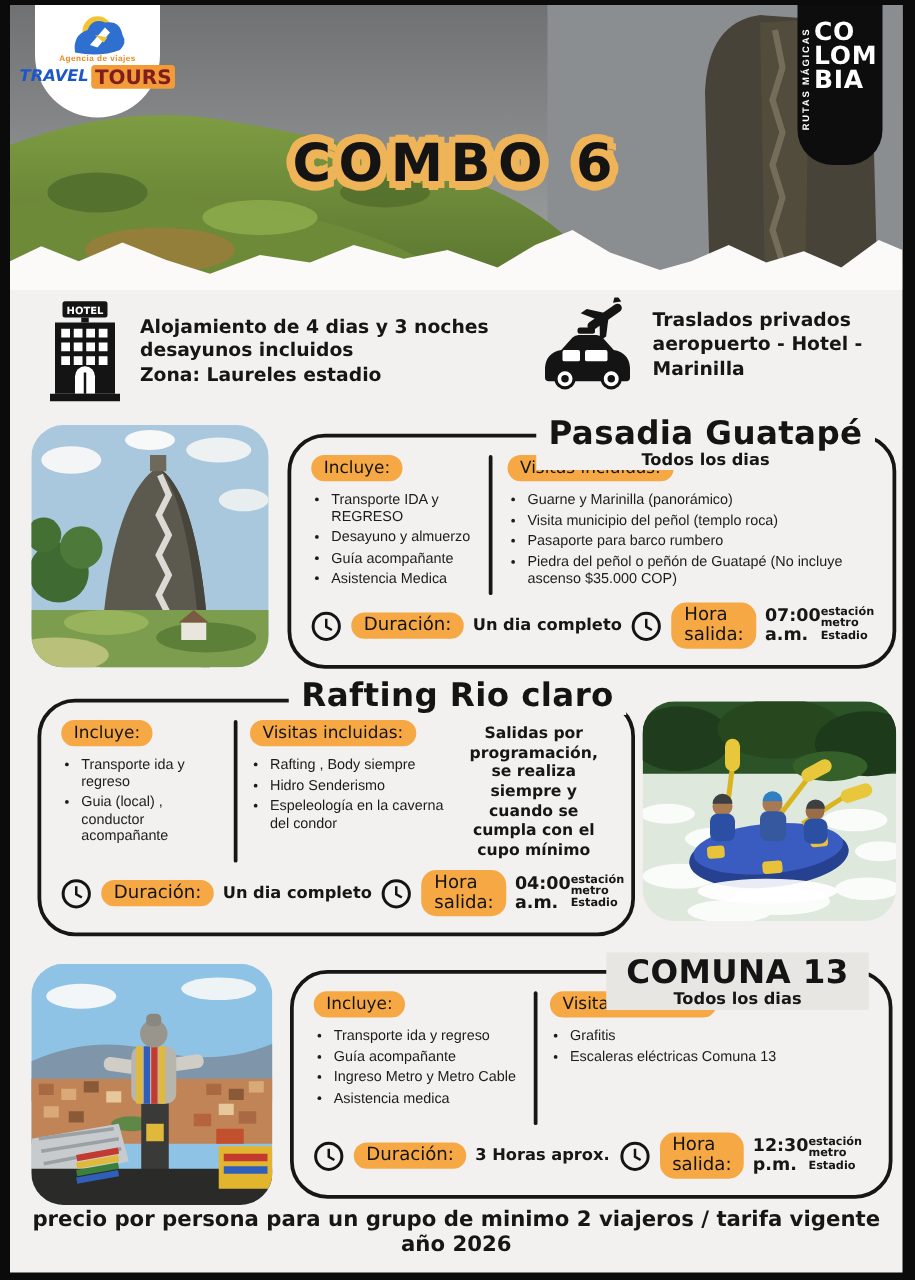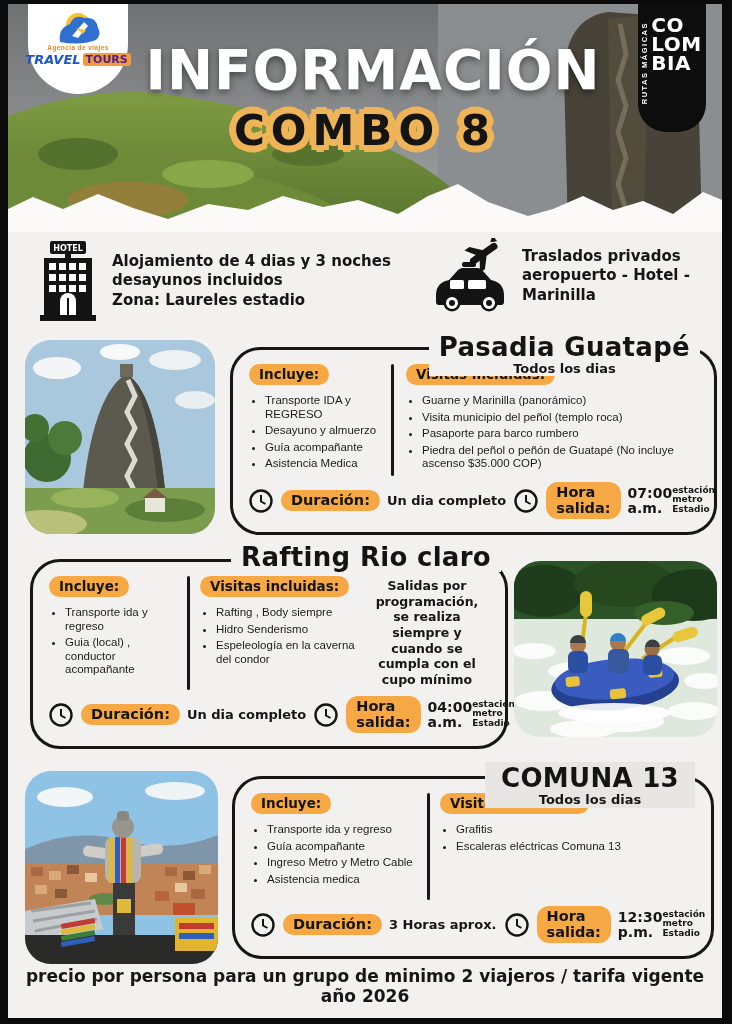--- a/index.html
+++ b/index.html
@@ -16,21 +16,21 @@
   .combo { position:absolute; top:102px; left:0; width:100%; text-align:center;
     font-family:"DejaVu Sans",sans-serif; font-weight:800; font-size:42px; letter-spacing:6px; color:#141414;
     text-shadow: -5px -5px 0 var(--halo), 5px -5px 0 var(--halo), -5px 5px 0 var(--halo), 5px 5px 0 var(--halo),
                  -7px 0 0 var(--halo), 7px 0 0 var(--halo), 0 -7px 0 var(--halo), 0 7px 0 var(--halo); }
 
   .logo { position:absolute; left:20px; top:0; width:100px; height:90px; background:#fff;
     border-radius:0 0 52px 52px; display:flex; flex-direction:column; align-items:center; padding-top:6px; z-index:3; }
   .logo .tagline { font-size:6.5px; font-weight:bold; color:#e8891f; letter-spacing:.4px; margin-top:-2px; }
   .logo .names { display:flex; align-items:center; gap:2px; margin-top:1px; }
   .logo .name-a { color:#1c57c9; font-weight:800; font-style:italic; font-size:13px; font-family:"DejaVu Sans",sans-serif; }
-  .logo .name-b { color:#4c1d95; background:#f29b38; font-weight:800; font-size:11px; padding:0 3px; border-radius:3px; font-family:"DejaVu Sans",sans-serif; }
+  .logo .name-b { color:#7f1d1d; background:#f29b38; font-weight:800; font-size:16px; padding:0 3px; border-radius:3px; font-family:"DejaVu Sans",sans-serif; }
 
   .col-badge { position:absolute; right:16px; top:0; width:68px; height:128px; background:#0d0d0d;
     border-radius:0 0 28px 28px; display:flex; align-items:flex-start; justify-content:center; gap:2px; padding:12px 2px 0 0; z-index:3; }
   .col-badge .side { writing-mode:vertical-rl; transform:rotate(180deg); color:#fff; font-size:7.5px;
     font-weight:bold; letter-spacing:1.5px; margin-top:6px; }
   .col-badge .big { color:#fff; font-family:"DejaVu Sans",sans-serif; font-weight:800; font-size:20px; line-height:.95; letter-spacing:.5px; }
 
   
   .amenities { position:absolute; top:234px; left:0; width:100%; height:86px; }
   .amenity { position:absolute; display:flex; align-items:center; gap:12px; }
@@ -66,21 +66,21 @@
   .col-inc-1 { width:134px; flex:none; }
   .col-vis-1 { flex:1; padding-left:2px; }
   .col-inc-2 { width:130px; flex:none; }
   .col-vis-2 { width:163px; flex:none; }
   .col-note-2 { flex:1; padding:2px 6px 0 4px; }
   .col-inc-3 { width:168px; flex:none; }
   .col-vis-3 { flex:1; }
   .vdivider { width:3px; background:var(--ink); border-radius:2px; margin:0 10px 6px 8px; flex:none; }
 
   .pill { display:inline-block; background:var(--accent); border-radius:12px; padding:2px 10px 3px;
-    font-family:"DejaVu Sans",sans-serif; font-weight:700; font-size:13.5px; color:#141414; }
+    font-family:"DejaVu Sans",sans-serif; font-weight:400; font-size:13.5px; color:#141414; }
   ul.bullets { margin:9px 0 0; padding-left:16px; }
   ul.bullets li { font-size:11.5px; line-height:1.18; margin-bottom:3px; color:#1c1c1c; }
   .note-text { font-family:"DejaVu Sans",sans-serif; font-weight:800; font-size:12.5px; text-align:center; line-height:1.25; }
 
   .meta-row { display:flex; align-items:center; gap:7px; padding:0 14px 13px 15px; flex:none; }
   .meta-row .pill { font-size:14.5px; }
   .meta-val { font-family:"DejaVu Sans",sans-serif; font-weight:800; font-size:13px; white-space:nowrap; }
   .clock { flex:none; }
   .clock-2 { margin-left:auto; }
   .time-stack { display:flex; flex-direction:row; line-height:1.05; }
@@ -128,22 +128,21 @@
         <polygon points="22,26 34,12 38,16 28,28" fill="#fff"></polygon>
         <polygon points="26,18 36,20 33,24" fill="#f4c430"></polygon>
       </svg>
       <div class="tagline">Agencia de viajes</div>
       <div class="names">
         <span class="name-a">TRAVEL</span>
         <span class="name-b">TOURS</span>
       </div>
     </div>
 
-    <h1 class="hero-title">INFORMACIÓN</h1>
-    <div class="combo">COMBO 8</div>
+    <div class="combo">COMBO 6</div>
 
     <div class="col-badge">
       <span class="side">RUTAS MÁGICAS</span>
       <div class="big">
         <div>CO</div>
         <div>LOM</div>
         <div>BIA</div>
       </div>
     </div>
   </header>

